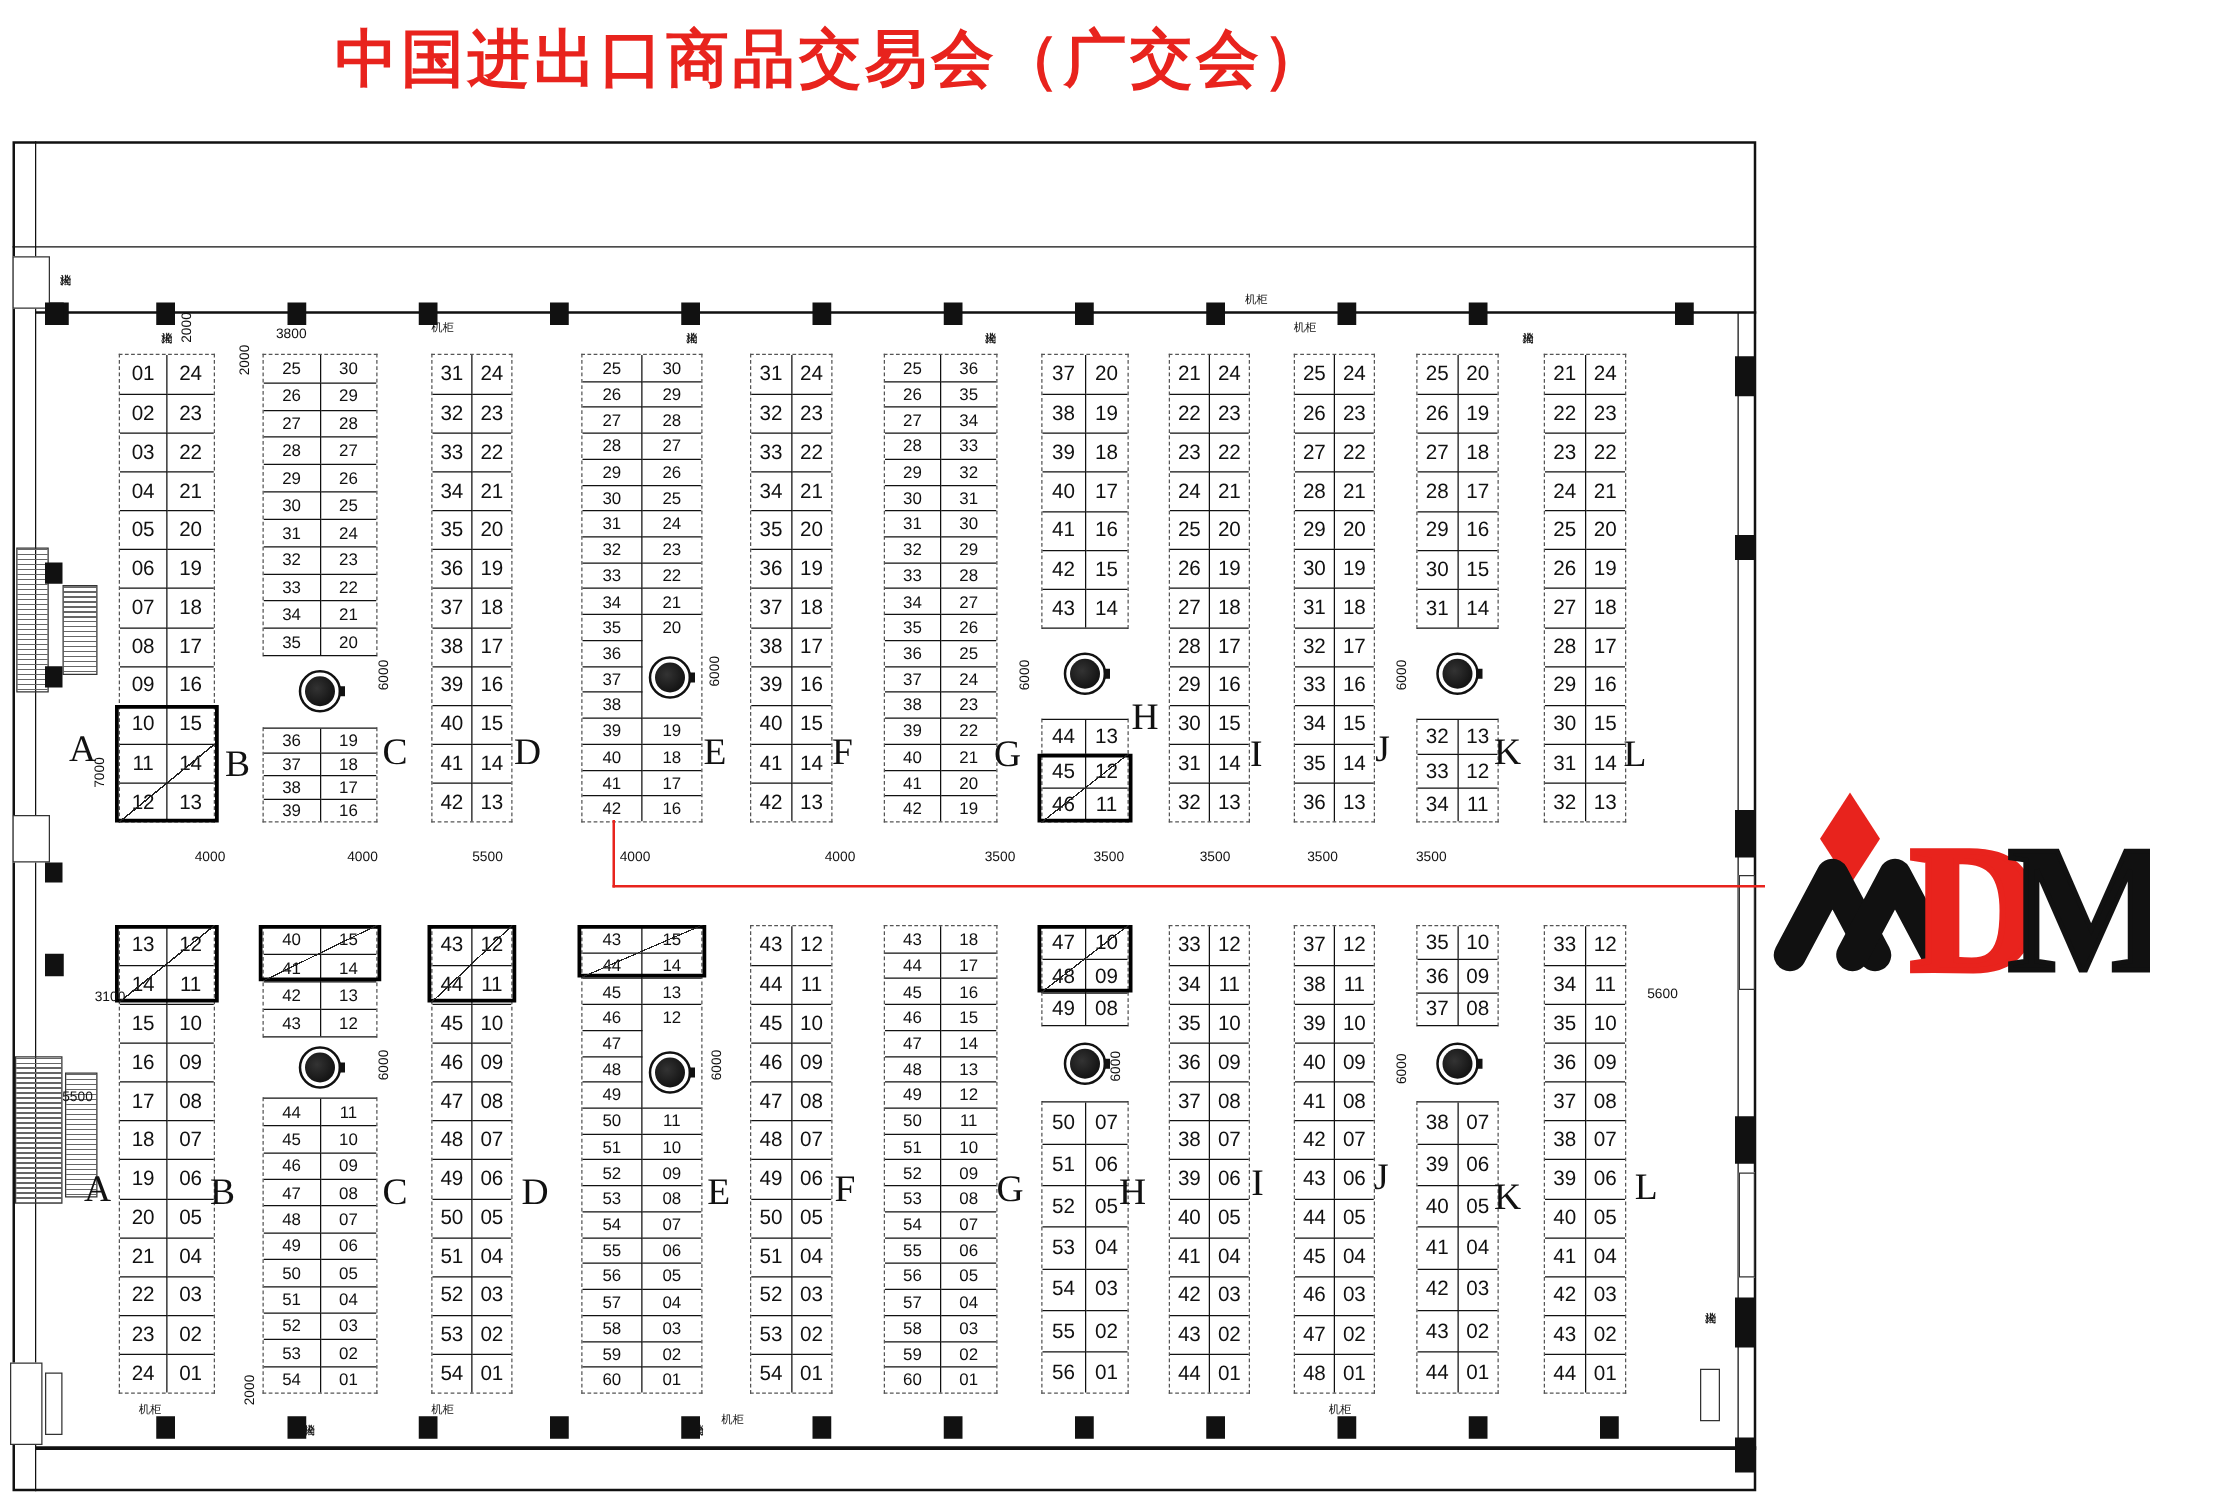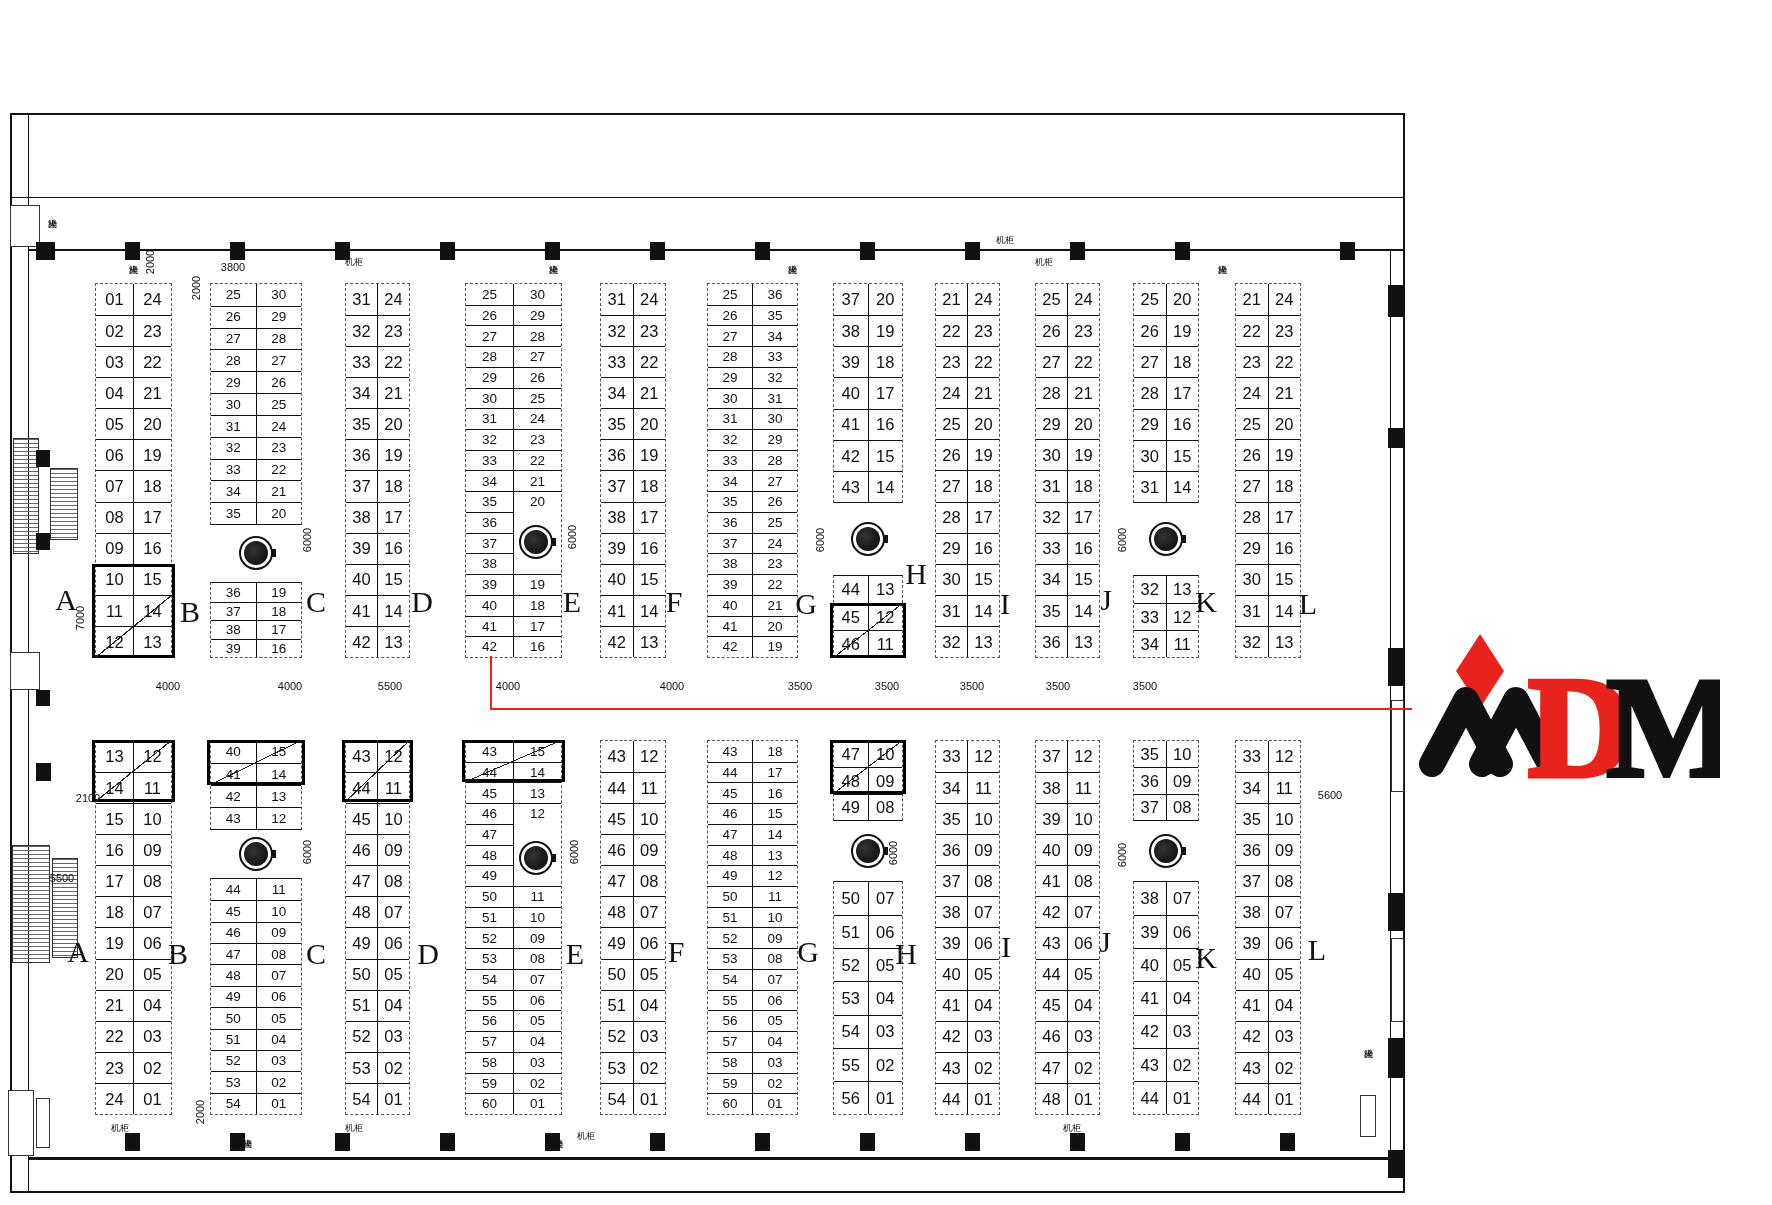--- a/index.html
+++ b/index.html
@@ -37,20 +37,21 @@
   .hatch{border:1px solid #333;box-sizing:border-box;z-index:1;
          background:repeating-linear-gradient(180deg,#666 0,#666 1px,transparent 1px,transparent 4px);}
   .orect{border:1px solid #333;box-sizing:border-box;background:#fff;z-index:1;}
   .redline{background:#e8231d;z-index:6;}
   .logo{position:absolute;left:1410px;top:616px;width:310px;height:195px;z-index:5;}
 </style>
 </head>
 <body>
 
 <div class="stage">
+  <div class="title">中国进出口商品交易会（广交会）</div>
 
   <div class="wall outer"></div>
   <div class="wall hline" style="left:10px;top:197px;width:1395px;"></div>
   <div class="wall wall2" style="left:28px;top:249px;width:1377px;height:2px;"></div>
   <div class="wall wall2" style="left:28px;top:1157px;width:1377px;height:3px;"></div>
   <div class="wall wall2" style="left:28px;top:113px;width:1px;height:1080px;"></div>
   <div class="wall wall2" style="left:1390px;top:250px;width:1px;height:910px;"></div>
 
   <div id="gen" style="position:absolute;left:0;top:0;width:100%;height:100%;">
       <div class="tbl" style="left: 95px; top: 283px; width: 77px; height: 375px;">
@@ -1364,21 +1365,21 @@
       <div class="letter" style="left: 808px; top: 952px;">G</div>
       <div class="letter" style="left: 906px; top: 954px;">H</div>
       <div class="letter" style="left: 1006px; top: 947px;">I</div>
       <div class="letter" style="left: 1105px; top: 942px;">J</div>
       <div class="letter" style="left: 1206px; top: 958px;">K</div>
       <div class="letter" style="left: 1317px; top: 950px;">L</div>
       <div class="dim v" style="left: 150px; top: 262px;">2000</div>
       <div class="dim" style="left: 233px; top: 267px;">3800</div>
       <div class="dim v" style="left: 196px; top: 288px;">2000</div>
       <div class="dim v" style="left: 80px; top: 618px;">7000</div>
-      <div class="dim" style="left: 88px; top: 798px;">2100</div>
+      <div class="dim" style="left: 88px; top: 798px;">3100</div>
       <div class="dim" style="left: 62px; top: 878px;">5500</div>
       <div class="dim" style="left: 1330px; top: 795px;">5600</div>
       <div class="dim v" style="left: 200px; top: 1112px;">2000</div>
       <div class="dim" style="left: 168px; top: 686px;">4000</div>
       <div class="dim" style="left: 290px; top: 686px;">4000</div>
       <div class="dim" style="left: 390px; top: 686px;">5500</div>
       <div class="dim" style="left: 508px; top: 686px;">4000</div>
       <div class="dim" style="left: 672px; top: 686px;">4000</div>
       <div class="dim" style="left: 800px; top: 686px;">3500</div>
       <div class="dim" style="left: 887px; top: 686px;">3500</div>

